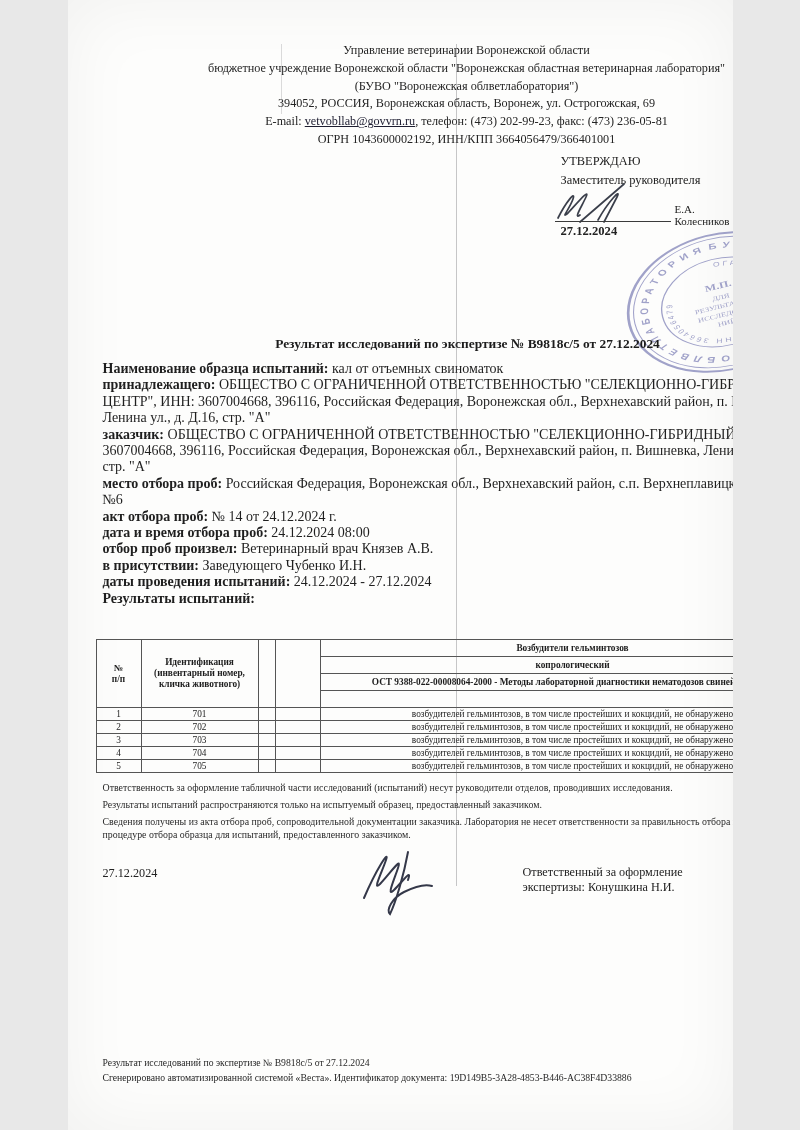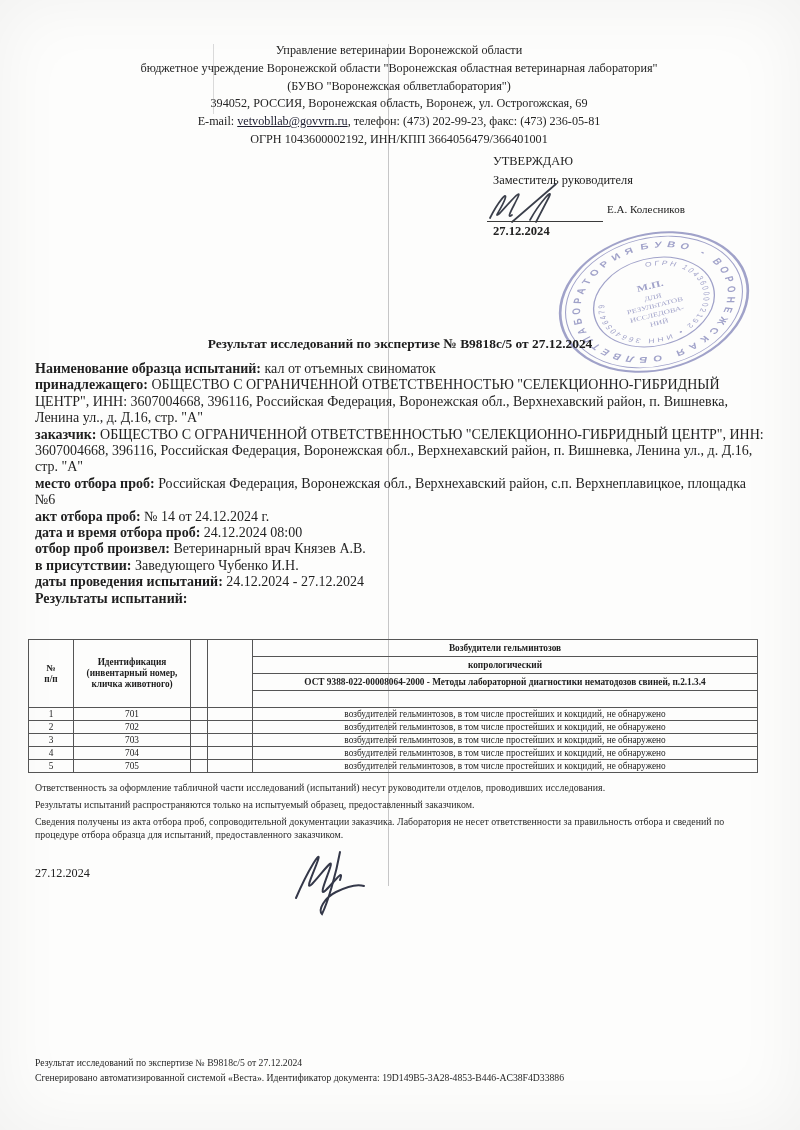--- a/index.html
+++ b/index.html
@@ -1,17 +1,17 @@
 <!DOCTYPE html>
 <html lang="ru"><head>
 <meta charset="utf-8">
 <style>
   html,body{margin:0;padding:0;background:#e8e8e8;}
   .page{
-    position:relative;width:800px;height:1130px;margin:0 auto;
+    position:relative;width:665px;height:1130px;margin:0 auto;
     background:#fdfdfc;overflow:hidden;
     font-family:"Liberation Serif","DejaVu Serif",serif;
     color:#222;box-shadow:inset 0 0 70px rgba(0,0,0,0.05);
   }
   
   .letterhead{position:absolute;left:25px;top:42px;width:748px;text-align:center;
     font-size:12.2px;line-height:17.8px;color:#242424;}
   .lh-line{white-space:nowrap;}
   .email-link{text-decoration:underline;color:#1d1d30;text-align:center;}
   
@@ -205,20 +205,21 @@
       <div class="note-line">Сведения получены из акта отбора проб, сопроводительной документации заказчика. Лаборатория не несет ответственности за правильность отбора и сведений по процедуре отбора образца для испытаний, предоставленного заказчиком.</div>
     </div>
 
   <div class="signoff-date">27.12.2024</div>
   <svg class="bottom-sign" width="120" height="78" viewBox="0 0 120 78">
     <g fill="none" stroke="#23283a" stroke-width="2" stroke-linecap="round" opacity="0.92">
       <path d="M18,58 C30,30 44,8 40,20 C36,32 26,52 34,44 C46,31 56,16 52,28 C48,40 40,58 48,50 C58,40 66,28 62,40"></path>
       <path d="M62,12 C58,34 50,62 44,74 C40,70 46,58 58,52 C70,46 80,44 86,46"></path>
     </g>
   </svg>
+  <div class="signoff-text">Ответственный за оформление экспертизы: Конушкина Н.И.</div>
 
   <div class="footer">
     <div>Результат исследований по экспертизе № В9818с/5 от 27.12.2024</div>
     <div>Сгенерировано автоматизированной системой «Веста». Идентификатор документа: 19D149B5-3A28-4853-B446-AC38F4D33886</div>
   </div>
 
   <div class="artifact-v art-main"></div>
   <div class="artifact-v art-short"></div>
 
 </div>

